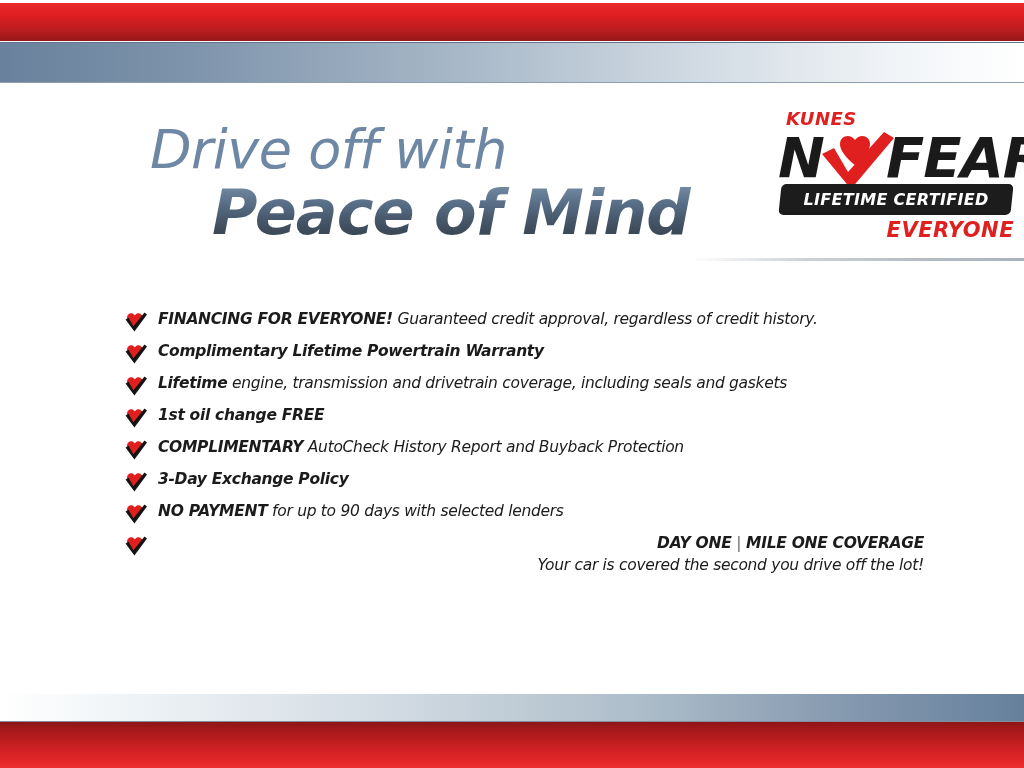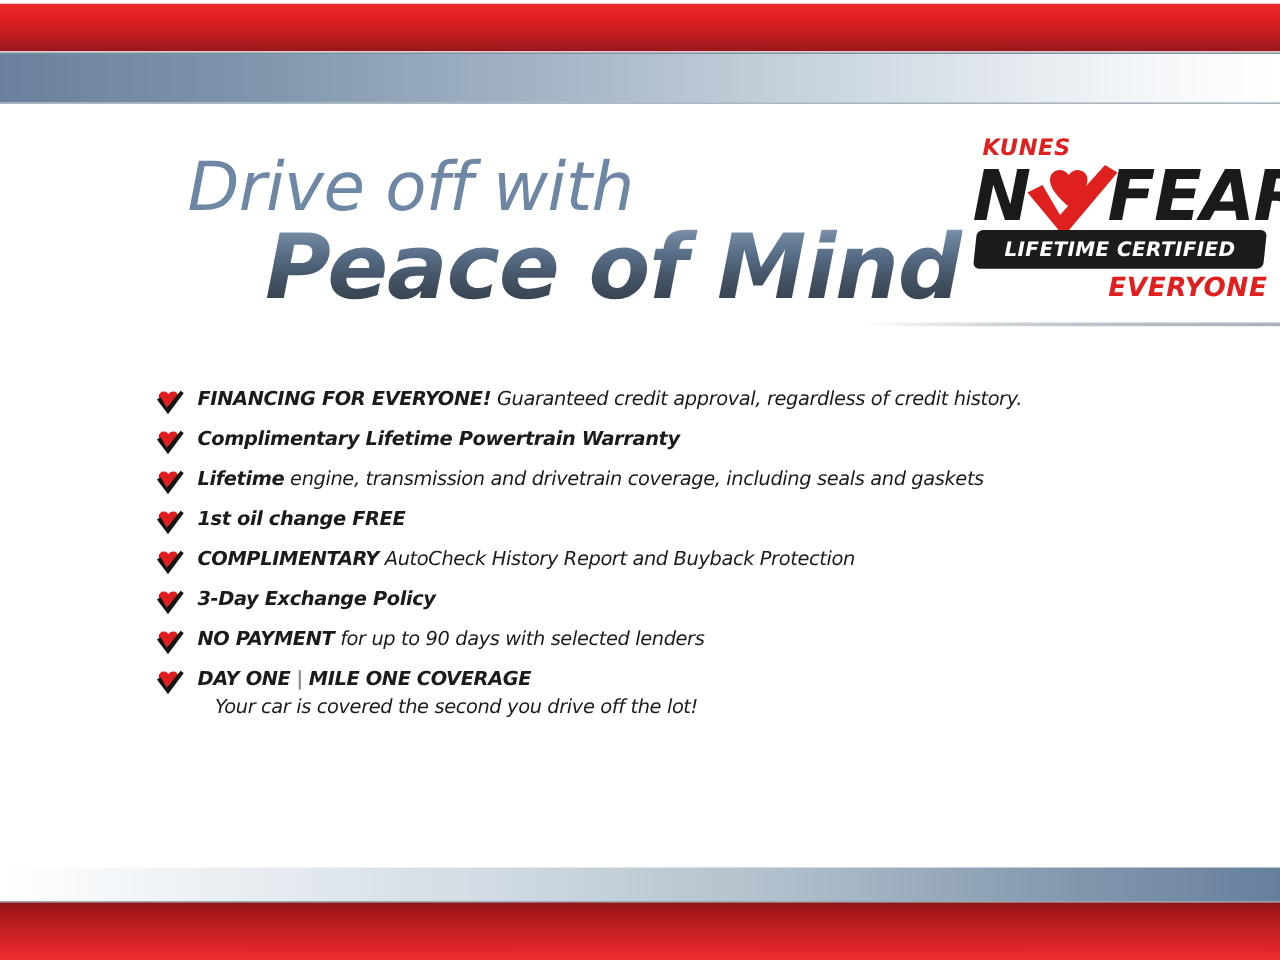--- a/index.html
+++ b/index.html
@@ -66,21 +66,21 @@
     font-size: 54px;
     line-height: 56px;
     letter-spacing: -0.5px;
     color: #6d87a4;
     white-space: nowrap;
   }
   .headline-line2 {
     font-family: "DejaVu Sans", sans-serif;
     font-style: italic;
     font-weight: 700;
-    font-size: 72px;
+    font-size: 62px;
     line-height: 66px;
     letter-spacing: -1px;
     margin-top: 2px;
     margin-left: 62px;
     white-space: nowrap;
     background: linear-gradient(to bottom, #7d93ab 0%, #5c7governance 1%, #56708c 30%, #46586c 62%, #394655 85%, #333f4c 100%);
     background: linear-gradient(to bottom, #8297ae 0%, #5e7governance 1%, #566f8b 28%, #45576b 60%, #3a4754 86%, #343f4b 100%);
     background: linear-gradient(to bottom, #8499b0 0%, #6a819b 14%, #53657c 42%, #42soc 60%, #3b4856 80%, #35404d 100%);
     background: linear-gradient(to bottom, #8aa0b6 0%, #6c melhores 10%, #566c85 38%, #45soc 58%, #3c4957 80%, #36414e 100%);
     background: linear-gradient(to bottom, #8aa0b6 0%, #70879f 12%, #566c85 38%, #475costs 55%, #3c4957 80%, #36414e 100%);
@@ -205,21 +205,21 @@
     top: 309px;
     width: 800px;
   }
   .benefit {
     position: relative;
     min-height: 32px;
     padding-left: 34px;
     margin-bottom: 0px;
     height: 32px;
   }
-  .benefit.tall { height: 52px; }
+  .benefit.tall { height: 52px; text-align: right; }
   .benefit-icon {
     position: absolute;
     left: 0;
     top: 2px;
     width: 24px;
     height: 21px;
   }
   .benefit-text {
     font-family: "DejaVu Sans", sans-serif;
     font-style: italic;

